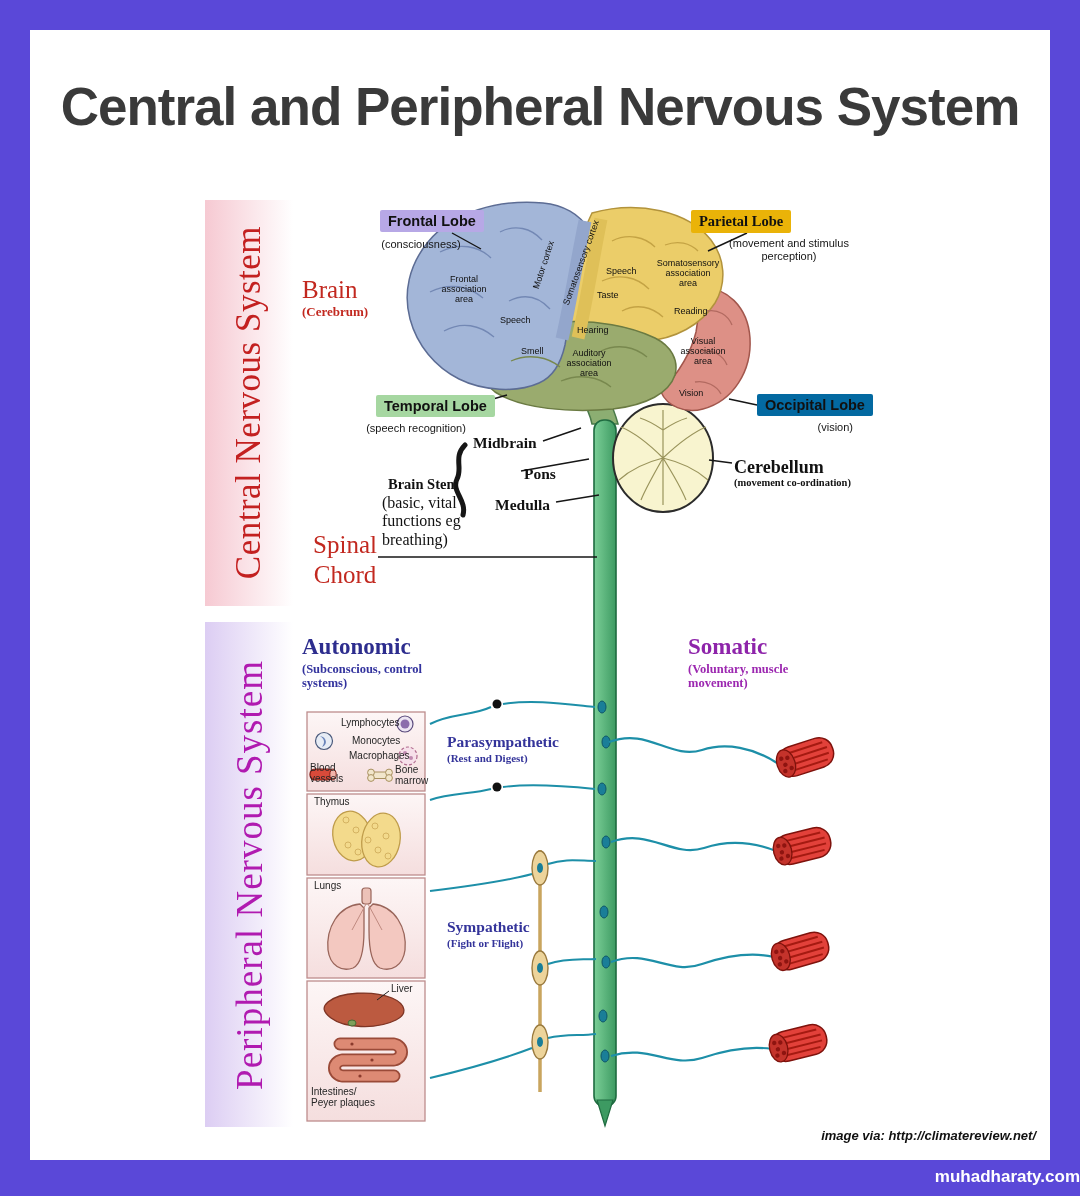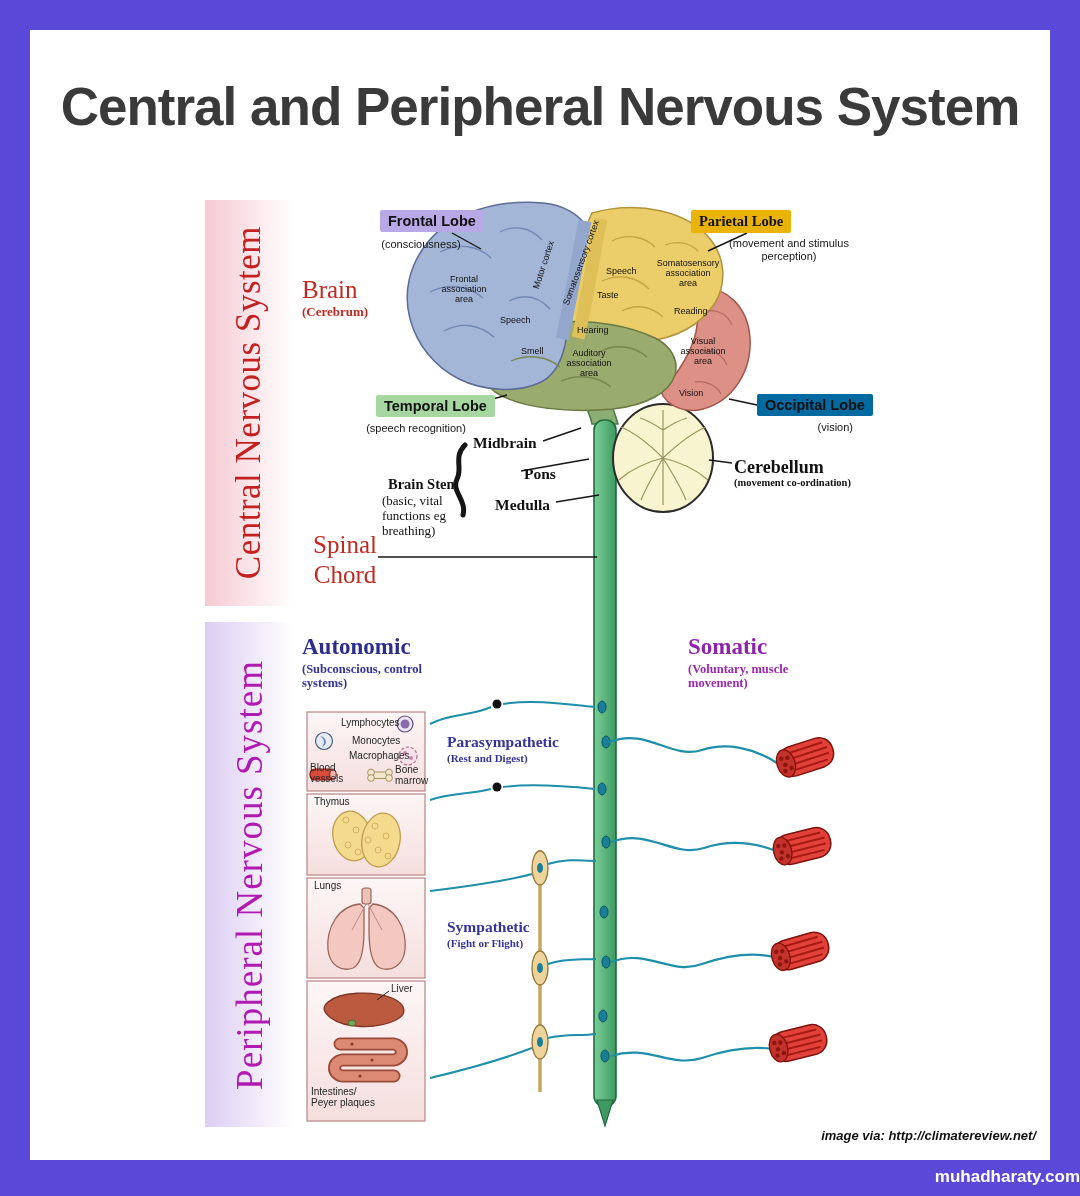--- a/index.html
+++ b/index.html
@@ -252,21 +252,21 @@
   <div class="sub" style="left:352px;top:422px;width:128px;">(speech recognition)</div>
 
   <div class="chip" style="left:757px;top:394px;background:#0369a1;">Occipital Lobe</div>
   <div class="sub" style="left:757px;top:421px;width:96px;text-align:right;">(vision)</div>
 
   <div class="serifLabel" style="left:473px;top:434px;font-size:15.5px;font-weight:600;">Midbrain</div>
   <div class="serifLabel" style="left:487px;top:465px;font-size:15.5px;font-weight:700;margin-left:37px;">Pons</div>
   <div class="serifLabel" style="left:495px;top:496px;font-size:15.5px;font-weight:600;">Medulla</div>
 
   <div class="serifLabel" style="left:388px;top:476px;font-size:14.5px;font-weight:700;">Brain Stem</div>
-  <div class="serifLabel" style="left:382px;top:494px;font-size:13px;width:112px;">(basic, vital functions eg breathing)</div>
+  <div class="serifLabel" style="left:382px;top:494px;font-size:16px;width:112px;">(basic, vital functions eg breathing)</div>
 
   <div class="serifLabel" style="left:734px;top:457px;font-size:18px;font-weight:700;">Cerebellum</div>
   <div class="serifLabel" style="left:734px;top:477px;font-size:10.5px;font-weight:700;width:140px;">(movement co-ordination)</div>
 
   <div class="serifLabel" style="left:302px;top:530px;font-size:25px;color:#c2281f;width:86px;text-align:center;line-height:30px;">Spinal Chord</div>
 
   <div class="region" style="left:437px;top:274px;width:54px;">Frontal association area</div>
   <div class="region" style="left:531px;top:287px;transform:rotate(-72deg);transform-origin:0 0;white-space:nowrap;">Motor cortex</div>
   <div class="region" style="left:561px;top:303px;transform:rotate(-70deg);transform-origin:0 0;white-space:nowrap;">Somatosensory cortex</div>
   <div class="region" style="left:606px;top:266px;">Speech</div>

